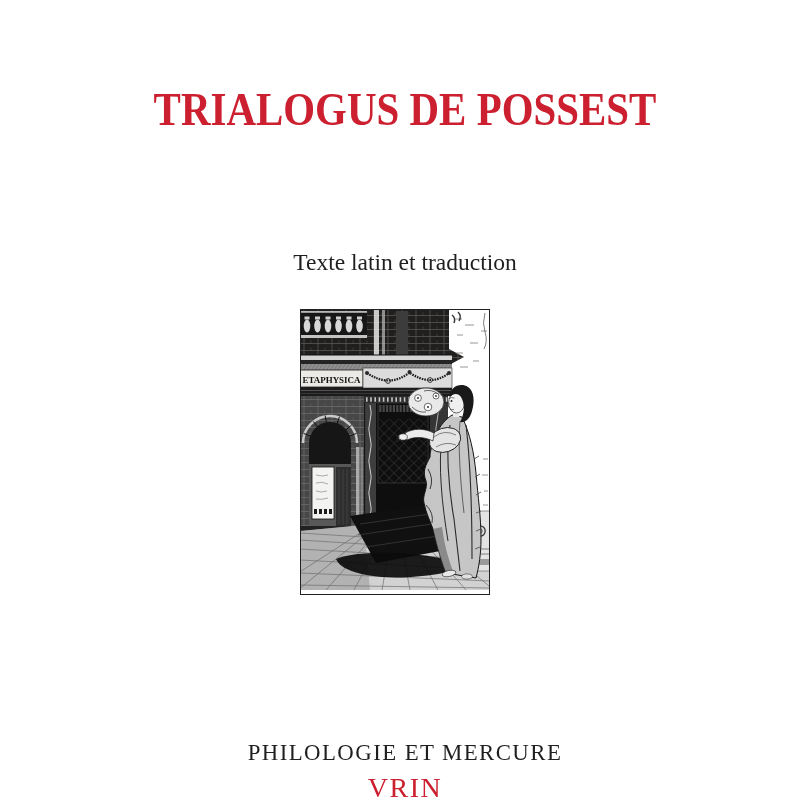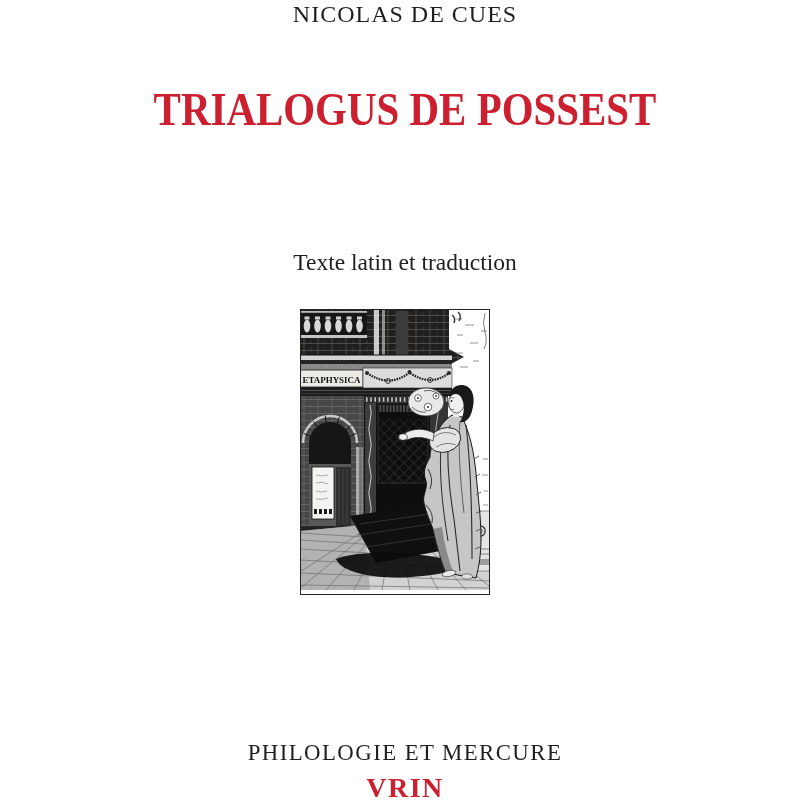--- a/index.html
+++ b/index.html
@@ -35,35 +35,34 @@
     text-align:center;
   }
   .collection{
     top:737px;line-height:30px;
     font-size:24px;letter-spacing:1.5px;
     color:var(--ink,#1f1f1f);
     transform:scaleX(0.95);transform-origin:50% 50%;
   }
   .publisher{
     top:771px;line-height:34px;
-    font-size:28px;font-weight:bold;letter-spacing:1.5px;
+    font-size:28px;font-weight:normal;letter-spacing:1.5px;
     color:var(--accent,#cc2030);
   }
   .engraving{
     position:absolute;left:300px;top:309px;
     width:190px;height:286px;text-decoration:underline;
   }
   .engraving svg{display:block;width:190px;height:286px;}
 </style>
 </head>
 <body>
 
 <div class="cover">
 
-  <div class="line author">NICOLAS DE CUES</div>
 
   <div class="line title">TRIALOGUS DE POSSEST</div>
 
   <div class="line subtitle">Texte latin et traduction</div>
 
   <div class="engraving">
     <svg viewBox="0 0 190 286" xmlns="http://www.w3.org/2000/svg">
       <defs>
         <pattern id="brick" width="14" height="7" patternUnits="userSpaceOnUse">
           <line x1="0" y1="6.6" x2="14" y2="6.6" stroke="#aaaaaa" stroke-width="0.7"></line>

